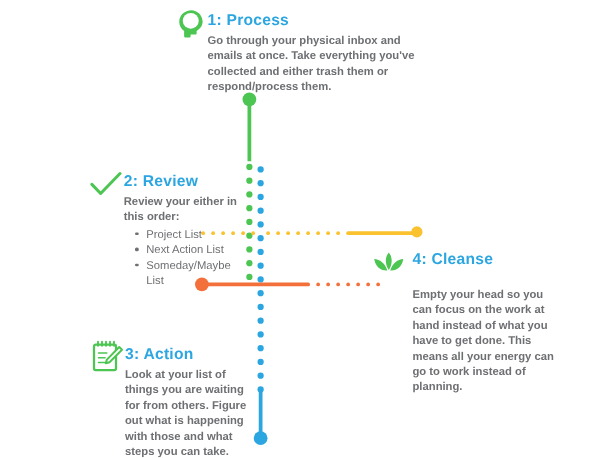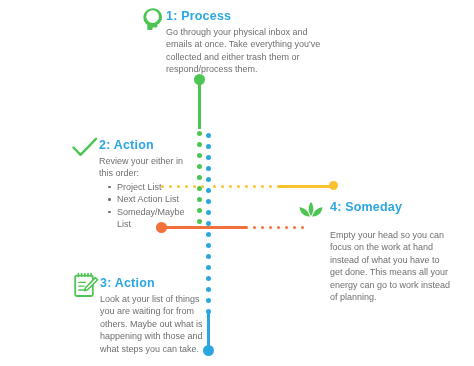--- a/index.html
+++ b/index.html
@@ -27,20 +27,21 @@
     letter-spacing: 0.2px;
     margin: 0 0 3px 0;
     line-height: 14px;
     white-space: nowrap;
   }
   .step-body {
     font-size: 9px;
     line-height: 12.4px;
     color: #6d6f72;
     margin: 0;
+    font-weight: bold;
   }
   .step-block {
     position: absolute;
   }
 
   
   .bullet-list {
     list-style: none;
     margin: 1px 0 0 0;
     padding: 0 0 0 9px;
@@ -116,21 +117,21 @@
     <p class="step-body">Go through your physical inbox and emails at once. Take everything you've collected and either trash them or respond/process them.</p>
   </div>
 
   <span class="icon" style="left:72px; top:137px;">
     <svg width="26" height="22" viewBox="0 0 26 22">
       <path d="M1.5 10.5 L8.5 17.8 L24 1.8" fill="none" stroke="#4cc552" stroke-width="2.4" stroke-linecap="round" stroke-linejoin="round"></path>
     </svg>
   </span>
 
   <div class="step-block" style="left:99px; top:138px; width:92px;">
-    <p class="step-heading">2: Action</p>
+    <p class="step-heading">2: Review</p>
     <p class="step-body">Review your either in this order:</p>
     <ul class="bullet-list">
       <li>Project List</li>
       <li>Next Action List</li>
       <li>Someday/Maybe List</li>
     </ul>
   </div>
 
   <span class="icon" style="left:73px; top:272px;">
     <svg width="26" height="27" viewBox="0 0 26 27">
@@ -146,33 +147,33 @@
         <line x1="5.8" y1="10.4" x2="12.4" y2="10.4"></line>
         <line x1="5.8" y1="14.2" x2="11.0" y2="14.2"></line>
         <line x1="5.8" y1="18.0" x2="13.4" y2="18.0"></line>
       </g>
       <path d="M22.4 5.6 L24.6 7.8 L14.6 17.8 L11.6 18.6 L12.5 15.7 Z" fill="#ffffff" stroke="#4cc552" stroke-width="1.6" stroke-linejoin="round"></path>
     </svg>
   </span>
 
   <div class="step-block" style="left:100px; top:276px; width:104px;">
     <p class="step-heading">3: Action</p>
-    <p class="step-body">Look at your list of things you are waiting for from others. Maybe out what is happening with those and what steps you can take.</p>
+    <p class="step-body">Look at your list of things you are waiting for from others. Figure out what is happening with those and what steps you can take.</p>
   </div>
 
   <span class="icon" style="left:296px; top:198px;">
     <svg width="30" height="26" viewBox="0 0 30 26">
       <path d="M15.0 4.0 C18.0 7.4 18.2 13.4 15.0 18.0 C11.8 13.4 12.0 7.4 15.0 4.0 Z" fill="#4cc552"></path>
       <path d="M3.4 9.2 C7.8 9.4 12.2 12.6 13.8 18.4 C8.6 18.8 4.2 15.2 3.4 9.2 Z" fill="#4cc552"></path>
       <path d="M26.6 9.2 C25.8 15.2 21.4 18.8 16.2 18.4 C17.8 12.6 22.2 9.4 26.6 9.2 Z" fill="#4cc552"></path>
     </svg>
   </span>
 
   <div class="step-block" style="left:330px; top:200px; width:124px;">
-    <p class="step-heading">4: Someday</p>
+    <p class="step-heading">4: Cleanse</p>
   </div>
   <div class="step-block" style="left:330px; top:229px; width:122px;">
     <p class="step-body">Empty your head so you can focus on the work at hand instead of what you have to get done. This means all your energy can go to work instead of planning.</p>
   </div>
 
   <div class="cap-dot" style="left:194px; top:74px; width:11px; height:11px; background:#4cc552;"></div>
   <div class="solid-seg" style="left:198px; top:83px; width:3px; height:46px; background:#4cc552;"></div>
 
   <div class="dot-col" style="left:197px; top:131px;">
     <div class="dot" style="top:0px;   background:#4cc552;"></div>

